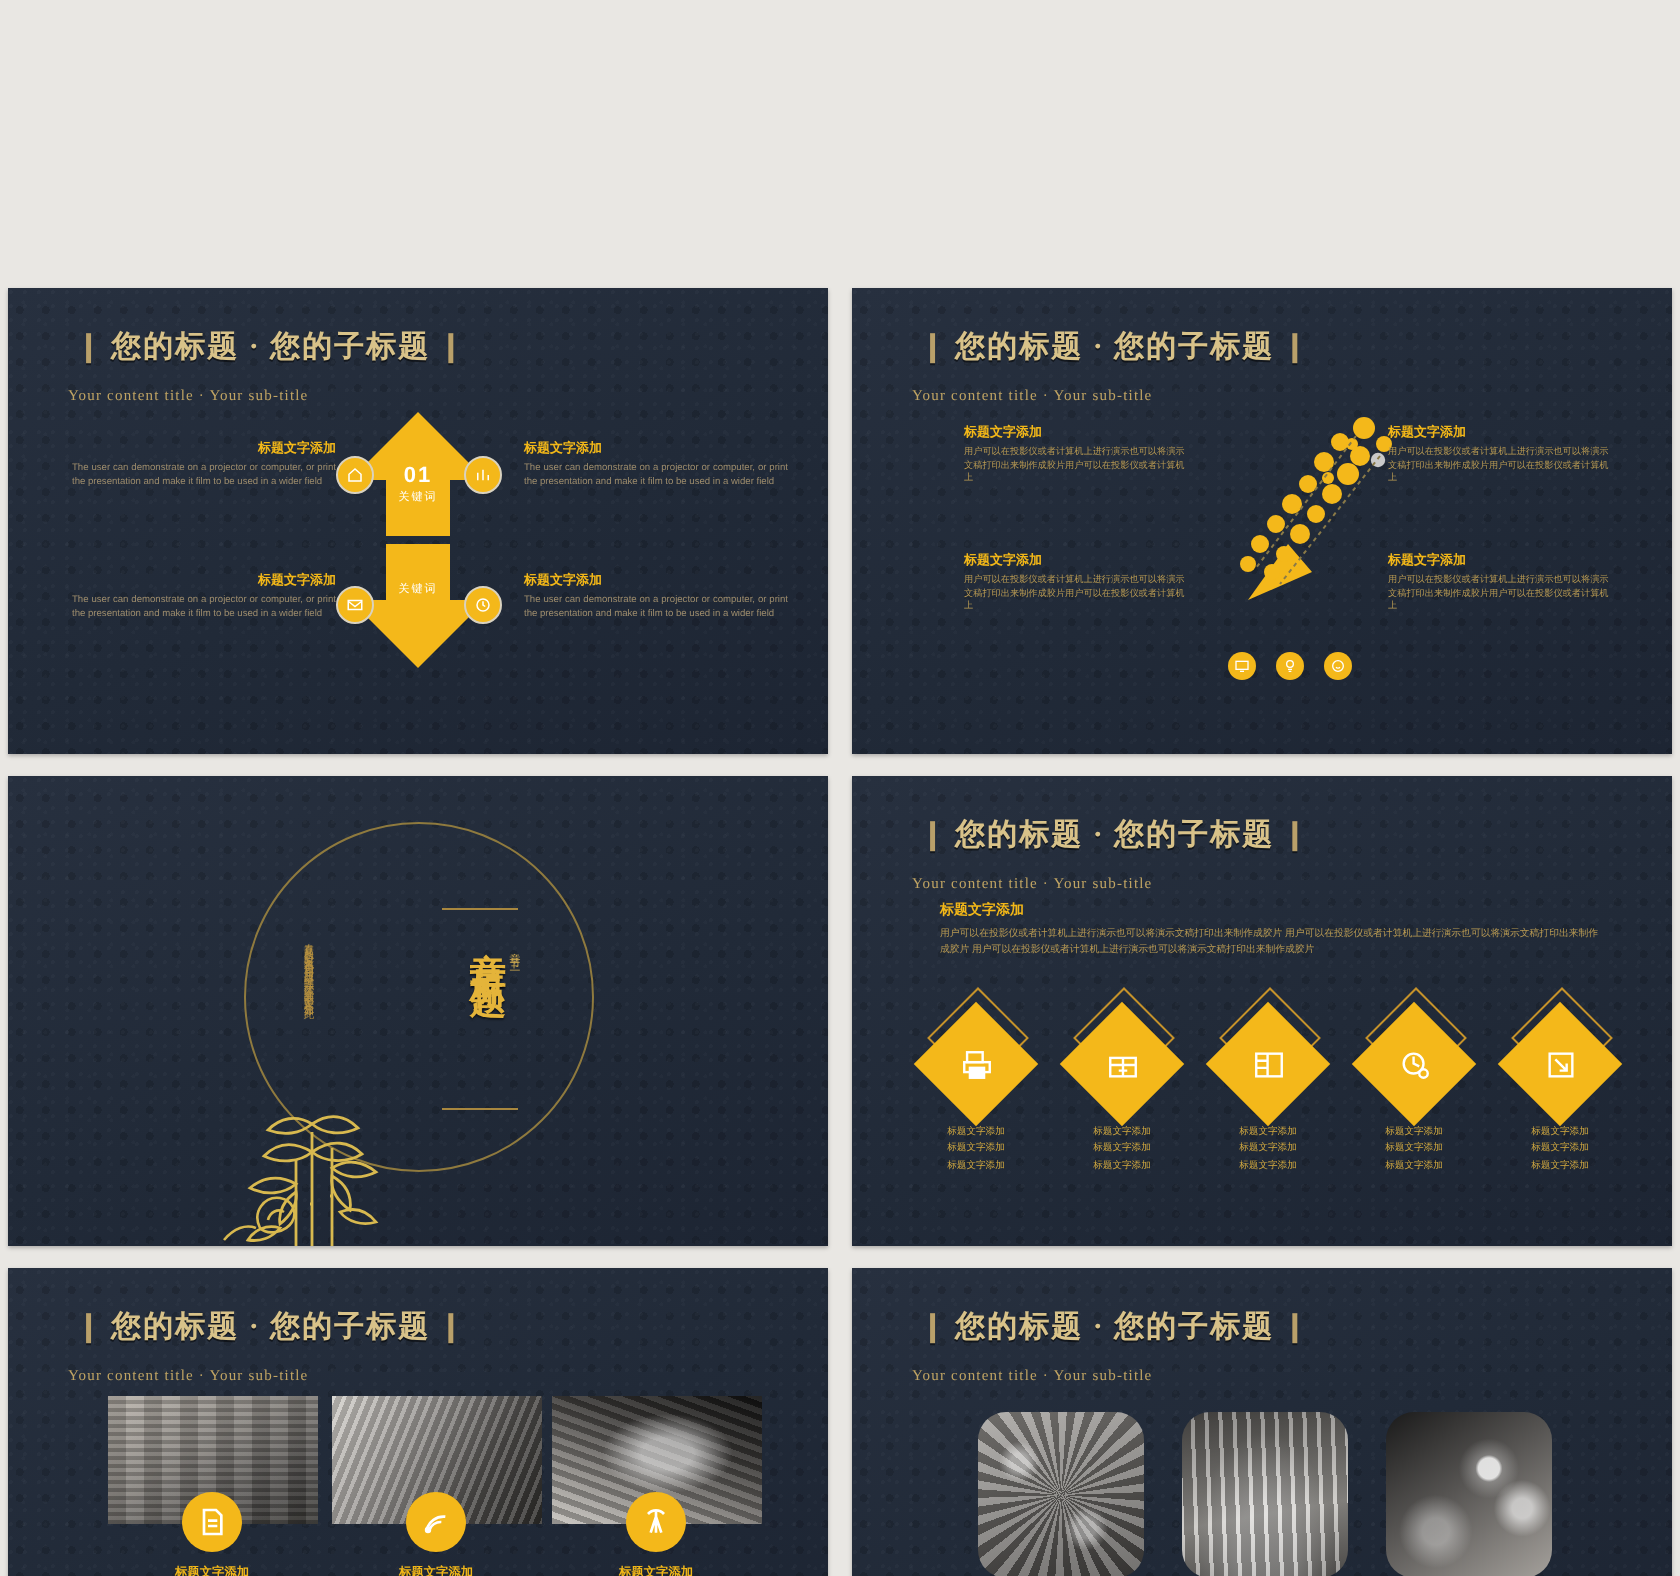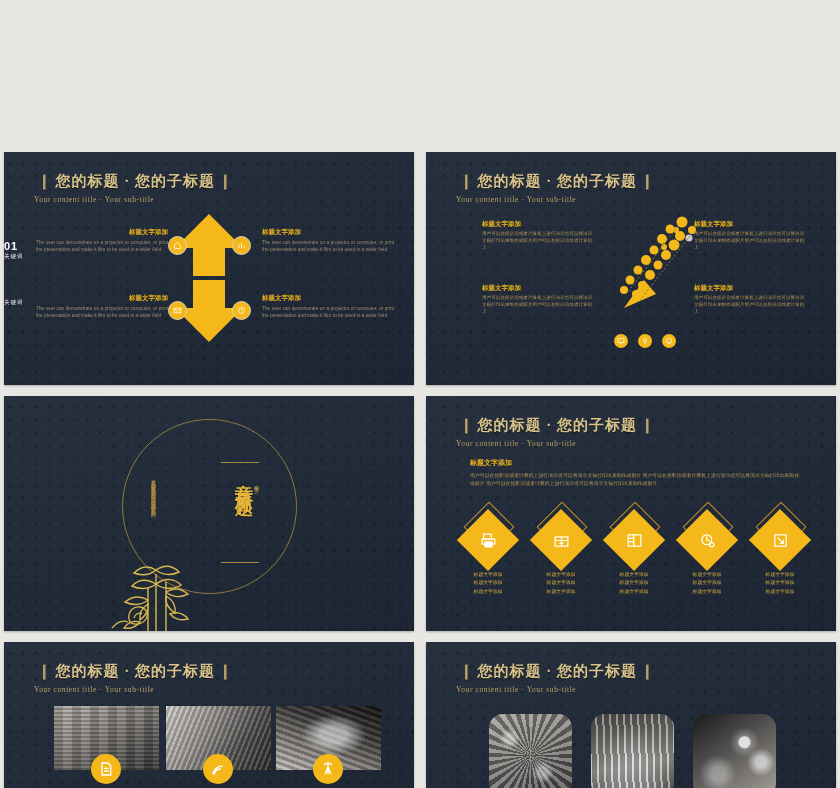--- a/index.html
+++ b/index.html
@@ -7,21 +7,21 @@
     width:840px; height:788px; overflow:hidden;
     background:#e9e7e3;
     font-family:"Liberation Sans", sans-serif;
   }
   .grid{
     position:relative; width:680px; height:788px;
     display:grid;
     grid-template-columns:410px 410px;
     grid-template-rows:133px 233px 235px 173px;
     column-gap:12px; row-gap:11px;
-    padding:8px 4px;
+    padding:0 4px;
   }
   .slide{
     position:relative; overflow:hidden;
     background:#242d3c;
     background-image:
       radial-gradient(circle at 20% 30%, rgba(255,255,255,.022) 0 1px, transparent 1px),
       radial-gradient(circle at 70% 65%, rgba(255,255,255,.018) 0 1px, transparent 1px),
       radial-gradient(circle at 45% 85%, rgba(0,0,0,.14) 0 2px, transparent 2px),
       linear-gradient(160deg,#27303f 0%,#212a38 55%,#1d2533 100%);
     background-size:7px 7px, 11px 11px, 13px 13px, 100% 100%;
@@ -33,31 +33,31 @@
   
   .title-wrap{ position:absolute; left:30px; top:20px; }
   .ttl{
     font-size:15px; font-weight:bold; letter-spacing:1px;
     color:#d8c289; white-space:nowrap;
     font-family:"Liberation Serif", serif;
     text-shadow:0 1px 0 rgba(0,0,0,.5);
   }
   .ttl .brk{ color:#b9a06a; font-weight:normal; margin:0 4px; }
   .sub{
-    margin-top:4px; font-size:7.5px; letter-spacing:.6px;
+    margin-top:10px; font-size:7.5px; letter-spacing:.6px;
     color:#c0a463; white-space:nowrap;
     font-family:"Liberation Serif", serif;
   }
   .hd{ color:#f2b718; font-weight:bold; }
   .body-cn{ color:#b99a52; line-height:1.45; }
   .body-en{ color:#9d8c6c; line-height:1.5; }
 
   
   .arrow{ position:absolute; left:50%; transform:translateX(-50%); }
-  .arw-lbl{ position:absolute; width:100%; text-align:left; color:#fff; }
+  .arw-lbl{ position:absolute; width:100%; text-align:center; color:#fff; }
   .arw-num{ font-size:11px; font-weight:bold; letter-spacing:1px; }
   .arw-kw{ font-size:5.5px; letter-spacing:1px; margin-top:1px; }
   .nub{
     position:absolute;width:19px;height:19px;border-radius:50%;
     background:#f4b81a;border:1.5px solid #d9d2c0;
     display:flex;align-items:center;justify-content:center;
   }
   .nub svg{width:9px;height:9px;}
   .s3txt{ position:absolute; width:132px; }
   .s3txt .hd{ font-size:6.5px; margin-bottom:2px; }

